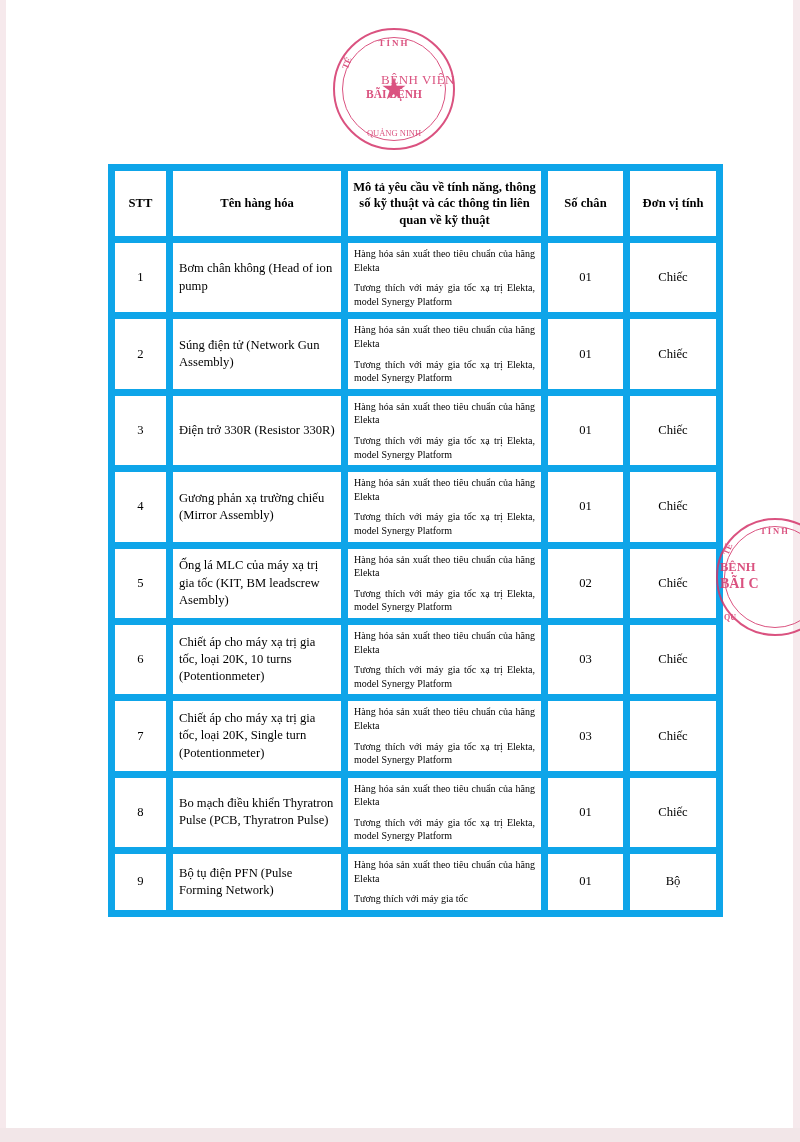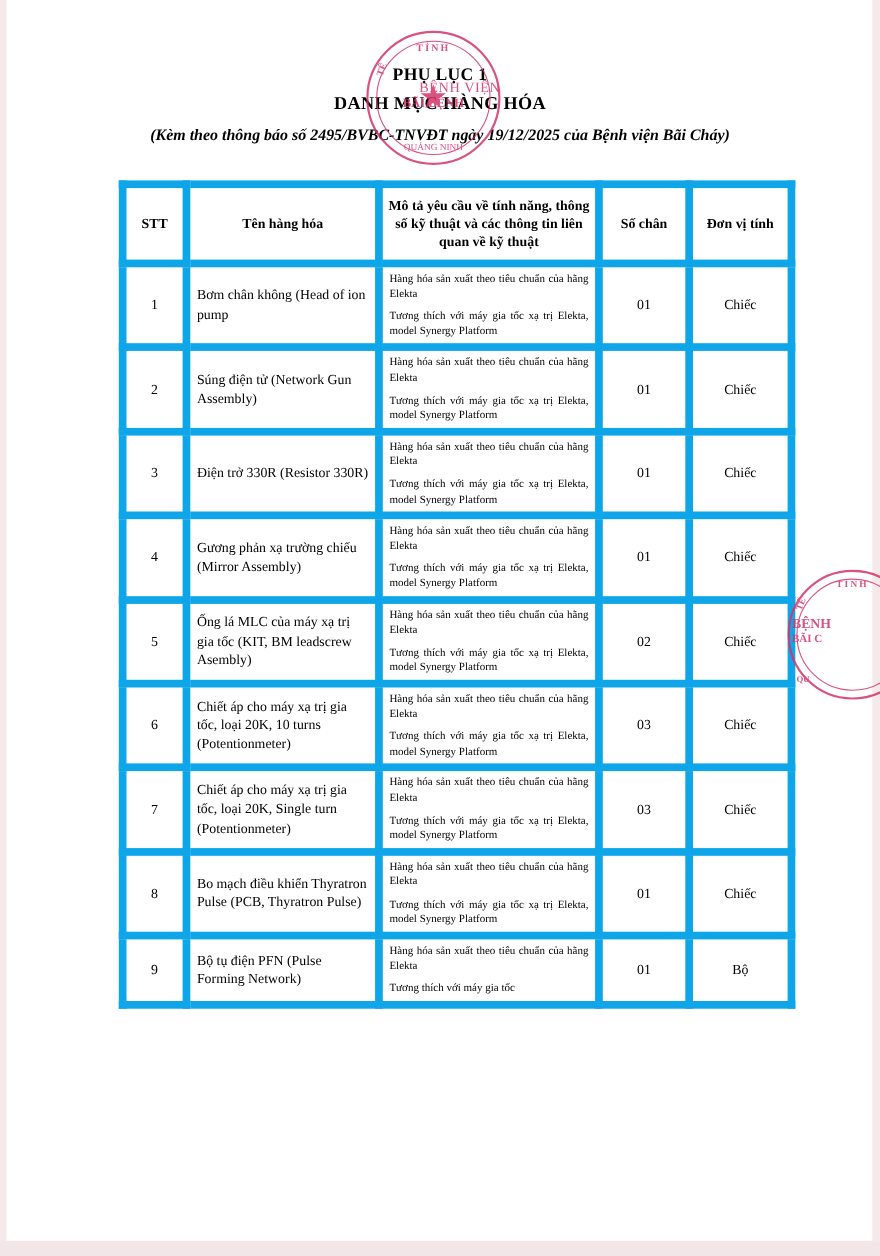--- a/index.html
+++ b/index.html
@@ -174,41 +174,36 @@
     position: absolute; top: 26px; left: 6px;
     font-size: 8.5px; font-weight: bold;
     transform: rotate(-68deg);
   }
   .stamp-side .t-name {
     position: absolute; top: 42px; left: 4px;
     font-size: 12.5px; font-weight: bold;
   }
   .stamp-side .t-name2 {
     position: absolute; top: 58px; left: 4px;
-    font-size: 10px; font-weight: bold;
+    font-size: 14px; font-weight: bold;
   }
   .stamp-side .t-bot {
     position: absolute; bottom: 14px; left: 8px;
     font-size: 8px; font-weight: bold;
   }
 </style>
 </head>
 <body>
 
 <div class="page">
 
   <div class="edge-left"></div>
   <div class="edge-right"></div>
   <div class="edge-bottom"></div>
 
-  <div class="header">
-    <div class="title1">PHỤ LỤC 1</div>
-    <div class="title2">DANH MỤC HÀNG HÓA</div>
-    <div class="subtitle">(Kèm theo thông báo số 2495/BVBC-TNVĐT ngày 19/12/2025 của Bệnh viện Bãi Cháy)</div>
-  </div>
 
   <table class="goods">
     <colgroup>
       <col class="c-stt">
         <col class="c-name">
         <col class="c-desc">
         <col class="c-qty">
         <col class="c-unit">
     </colgroup>
     <thead>

